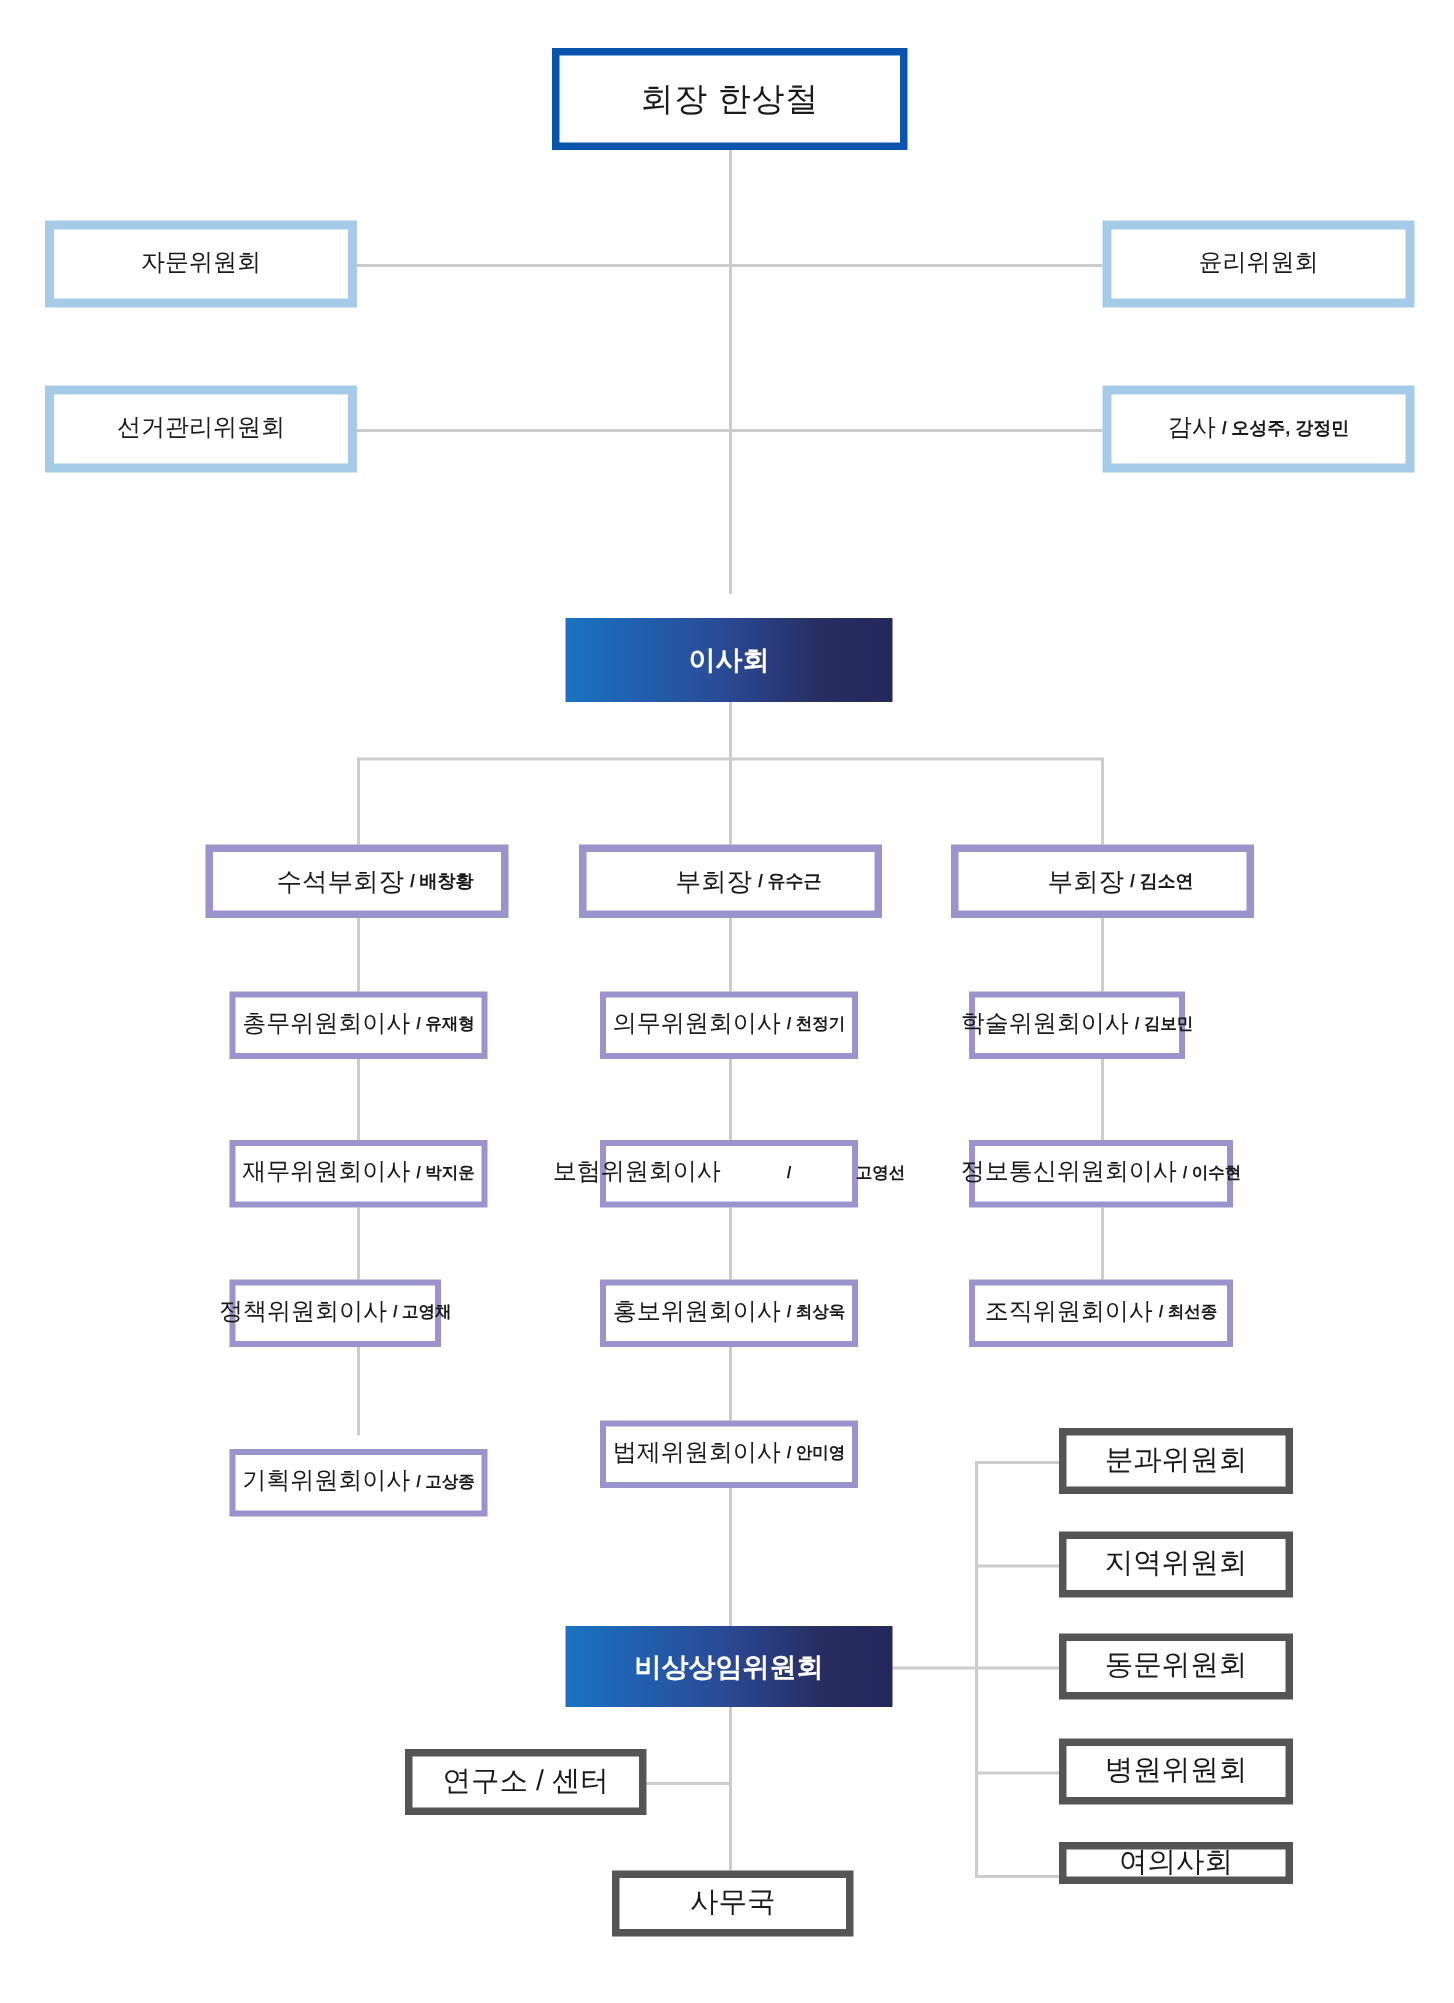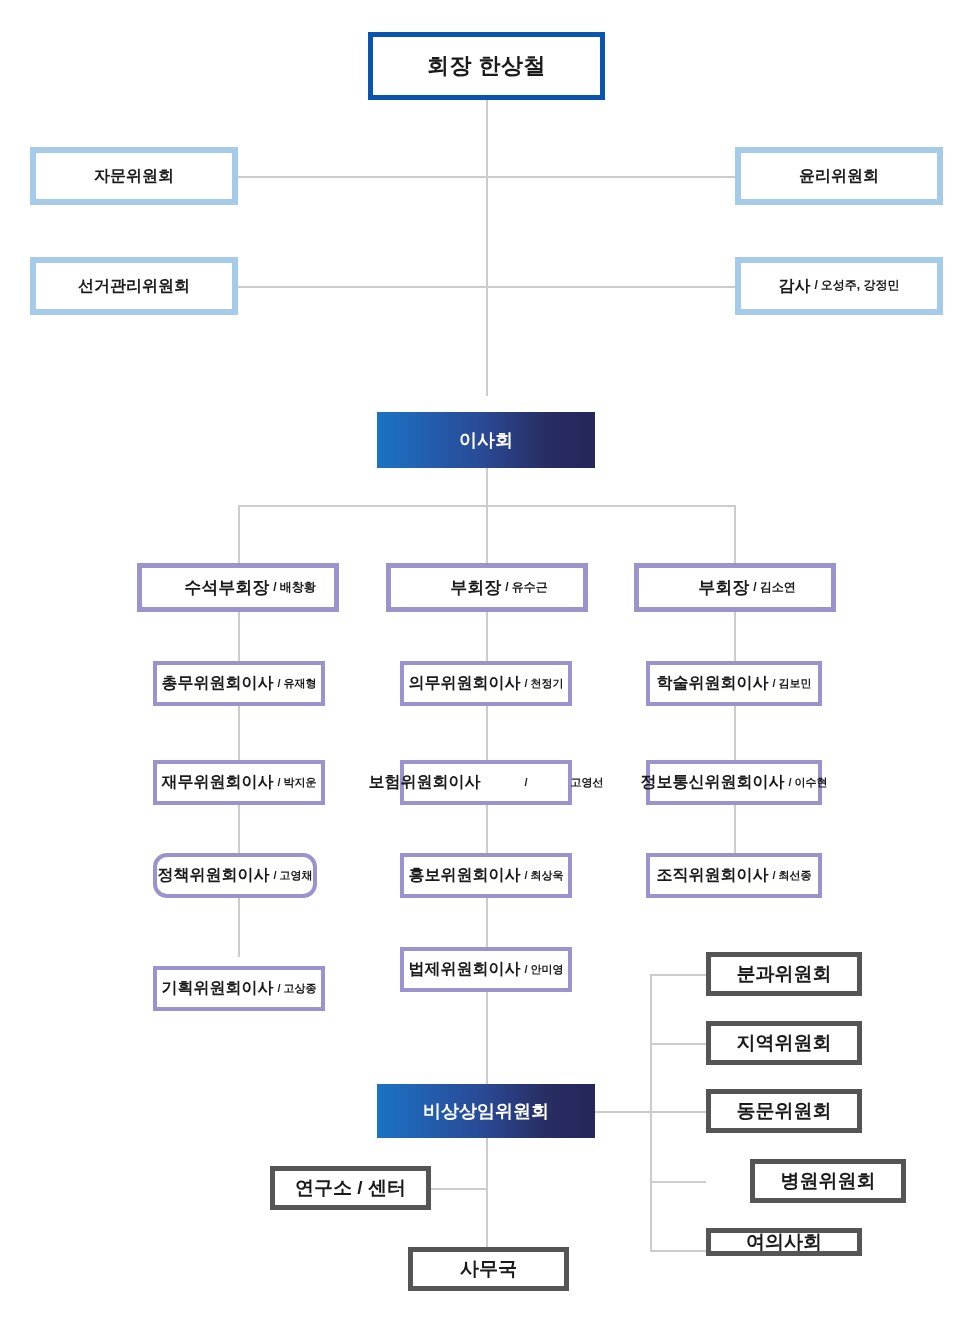--- a/index.html
+++ b/index.html
@@ -34,21 +34,21 @@
     box-sizing: border-box;
     display: flex;
     align-items: center;
     justify-content: center;
     background: #ffffff;
     text-align: center;
     line-height: 1.15;
     white-space: nowrap;
   }
   .node .title {
-    font-weight: bold;
+    font-weight: normal;
   }
   .node .sep {
     font-weight: bold;
     margin: 0 3px 0 4px;
   }
   .node .person {
     font-weight: bold;
   }
 
   
@@ -180,21 +180,21 @@
   <div class="node director" style="left:153px; top:661px; width:172px; height:45px;">
     <span class="title">총무위원회이사</span>
     <span class="sep">/</span>
     <span class="person">유재형</span>
   </div>
   <div class="node director" style="left:153px; top:760px; width:172px; height:45px;">
     <span class="title">재무위원회이사</span>
     <span class="sep">/</span>
     <span class="person">박지운</span>
   </div>
-  <div class="node director" style="left:153px; top:853px; width:164px; height:45px;border-radius:14px;">
+  <div class="node director" style="left:153px; top:853px; width:141px; height:45px;">
     <span class="title">정책위원회이사</span>
     <span class="sep">/</span>
     <span class="person">고영채</span>
   </div>
   <div class="node director" style="left:153px; top:947px; width:172px; height:45px;margin-top:19px;">
     <span class="title">기획위원회이사</span>
     <span class="sep">/</span>
     <span class="person">고상종</span>
   </div>
 
@@ -212,21 +212,21 @@
     <span class="title">홍보위원회이사</span>
     <span class="sep">/</span>
     <span class="person">최상욱</span>
   </div>
   <div class="node director" style="left:400px; top:947px; width:172px; height:45px;">
     <span class="title">법제위원회이사</span>
     <span class="sep">/</span>
     <span class="person">안미영</span>
   </div>
 
-  <div class="node director" style="left:646px; top:661px; width:176px; height:45px;">
+  <div class="node director" style="left:646px; top:661px; width:144px; height:45px;">
     <span class="title">학술위원회이사</span>
     <span class="sep">/</span>
     <span class="person">김보민</span>
   </div>
   <div class="node director" style="left:646px; top:760px; width:176px; height:45px;">
     <span class="title">정보통신위원회이사</span>
     <span class="sep">/</span>
     <span class="person">이수현</span>
   </div>
   <div class="node director" style="left:646px; top:853px; width:176px; height:45px;">
@@ -241,21 +241,21 @@
 
   <div class="node gray" style="left:706px; top:952px; width:156px; height:44px;">
     <span class="title">분과위원회</span>
   </div>
   <div class="node gray" style="left:706px; top:1021px; width:156px; height:44px;">
     <span class="title">지역위원회</span>
   </div>
   <div class="node gray" style="left:706px; top:1089px; width:156px; height:44px;">
     <span class="title">동문위원회</span>
   </div>
-  <div class="node gray" style="left:706px; top:1159px; width:156px; height:44px;margin-left:44px;">
+  <div class="node gray" style="left:706px; top:1159px; width:156px; height:44px;">
     <span class="title">병원위원회</span>
   </div>
   <div class="node gray" style="left:706px; top:1228px; width:156px; height:28px;">
     <span class="title">여의사회</span>
   </div>
 
   <div class="node gray" style="left:270px; top:1166px; width:161px; height:44px;">
     <span class="title">연구소 / 센터</span>
   </div>
   <div class="node gray" style="left:408px; top:1247px; width:161px; height:44px;">

